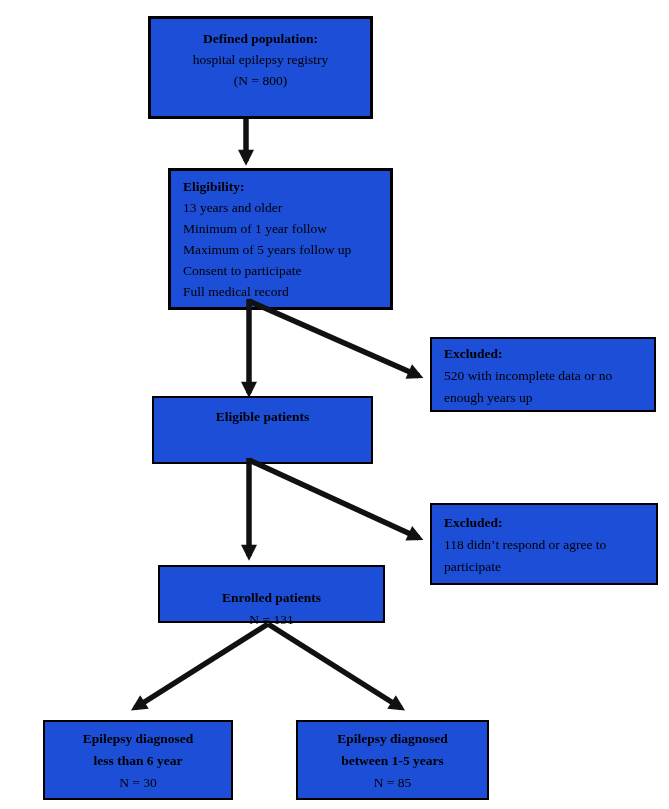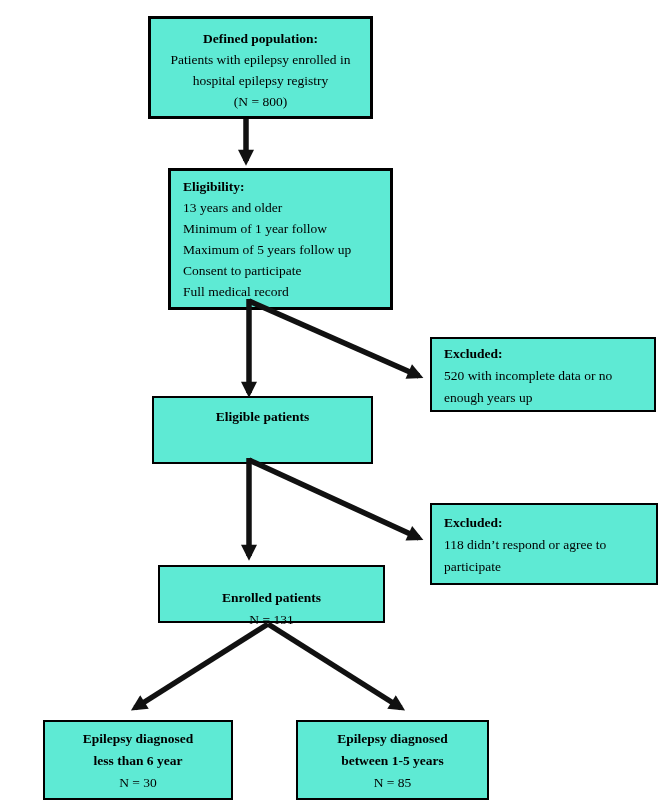--- a/index.html
+++ b/index.html
@@ -9,21 +9,21 @@
     height: 809px;
     background: #ffffff;
     font-family: "Liberation Serif", "DejaVu Serif", serif;
     color: #000000;
     overflow: hidden;
   }
   .box {
     position: absolute;
     box-sizing: border-box;
     border: 2px solid #000000;
-    background: #5eead4;
+    background: #1d4ed8;
     font-size: 13.5px;
     line-height: 21px;
   }
   .box.thick { border-width: 3px; }
   .box.center { text-align: center; }
   .box.left { padding-left: 12px; padding-right: 10px; text-align: left; }
   .bold { font-weight: bold; }
   .line { white-space: nowrap; }
   .lh22 { line-height: 22px; }
 
@@ -46,21 +46,20 @@
   svg.arrows line { stroke: #111111; stroke-width: 5.5; }
   svg.arrows .head { fill: #111111; }
 </style>
 </head>
 <body>
 
 <div class="stage">
 
   <div class="box center thick" id="node-defined-population">
     <div class="line bold">Defined population:</div>
-    <div class="line">Patients with epilepsy enrolled in</div>
     <div class="line">hospital epilepsy registry</div>
     <div class="line">(N = 800)</div>
   </div>
 
   <div class="box left thick" id="node-eligibility">
     <div class="line bold">Eligibility:</div>
     <div class="line">13 years and older</div>
     <div class="line">Minimum of 1 year follow</div>
     <div class="line">Maximum of 5 years follow up</div>
     <div class="line">Consent to participate</div>

